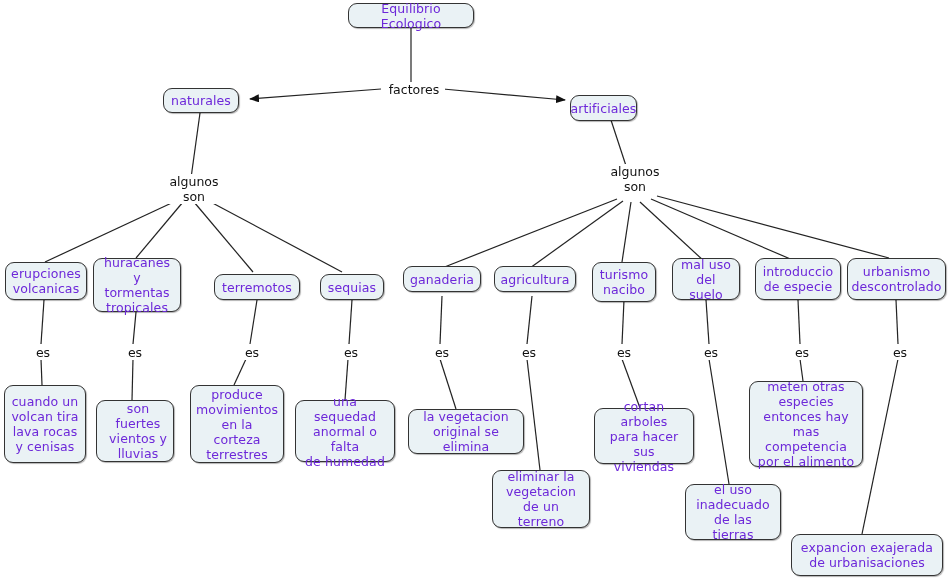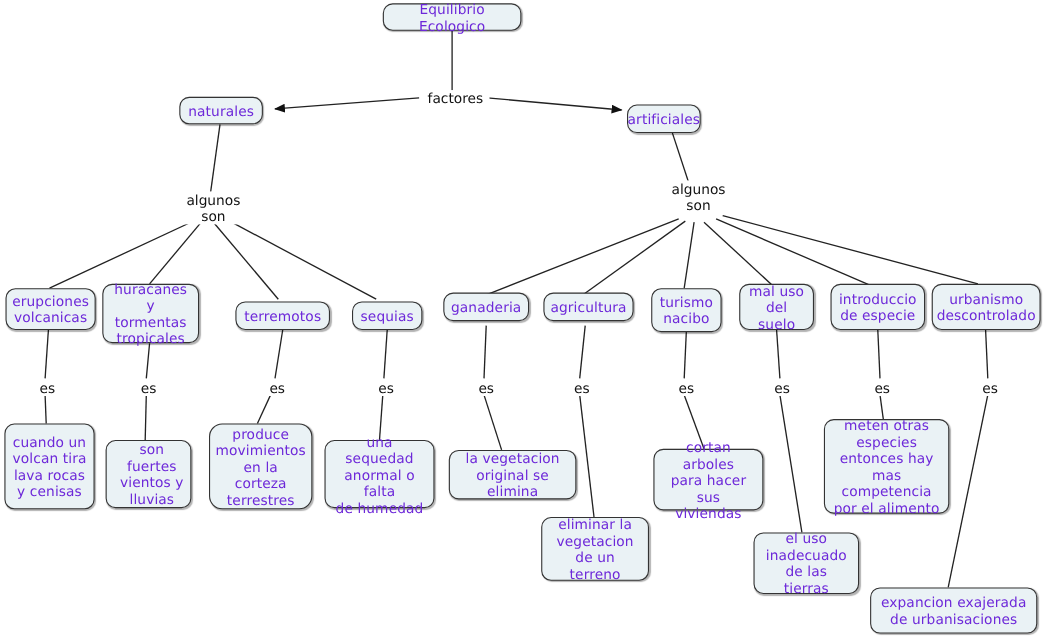--- a/index.html
+++ b/index.html
@@ -130,21 +130,21 @@
 
   <div class="node" style="left:4px; top:385px; width:82px; height:78px;">cuando un
 volcan tira
 lava rocas
 y cenisas</div>
 
   <div class="node" style="left:96px; top:400px; width:78px; height:62px;padding-left:12px;">son fuertes
 vientos y
 lluvias</div>
 
-  <div class="node" style="left:190px; top:385px; width:94px; height:78px;border-radius:12px;">produce
+  <div class="node" style="left:190px; top:385px; width:94px; height:78px;">produce
 movimientos
 en la corteza
 terrestres</div>
 
   <div class="node" style="left:295px; top:400px; width:100px; height:62px;">una sequedad
 anormal o falta
 de humedad</div>
 
   <div class="node" style="left:403px; top:266px; width:78px; height:26px;">ganaderia</div>
 

